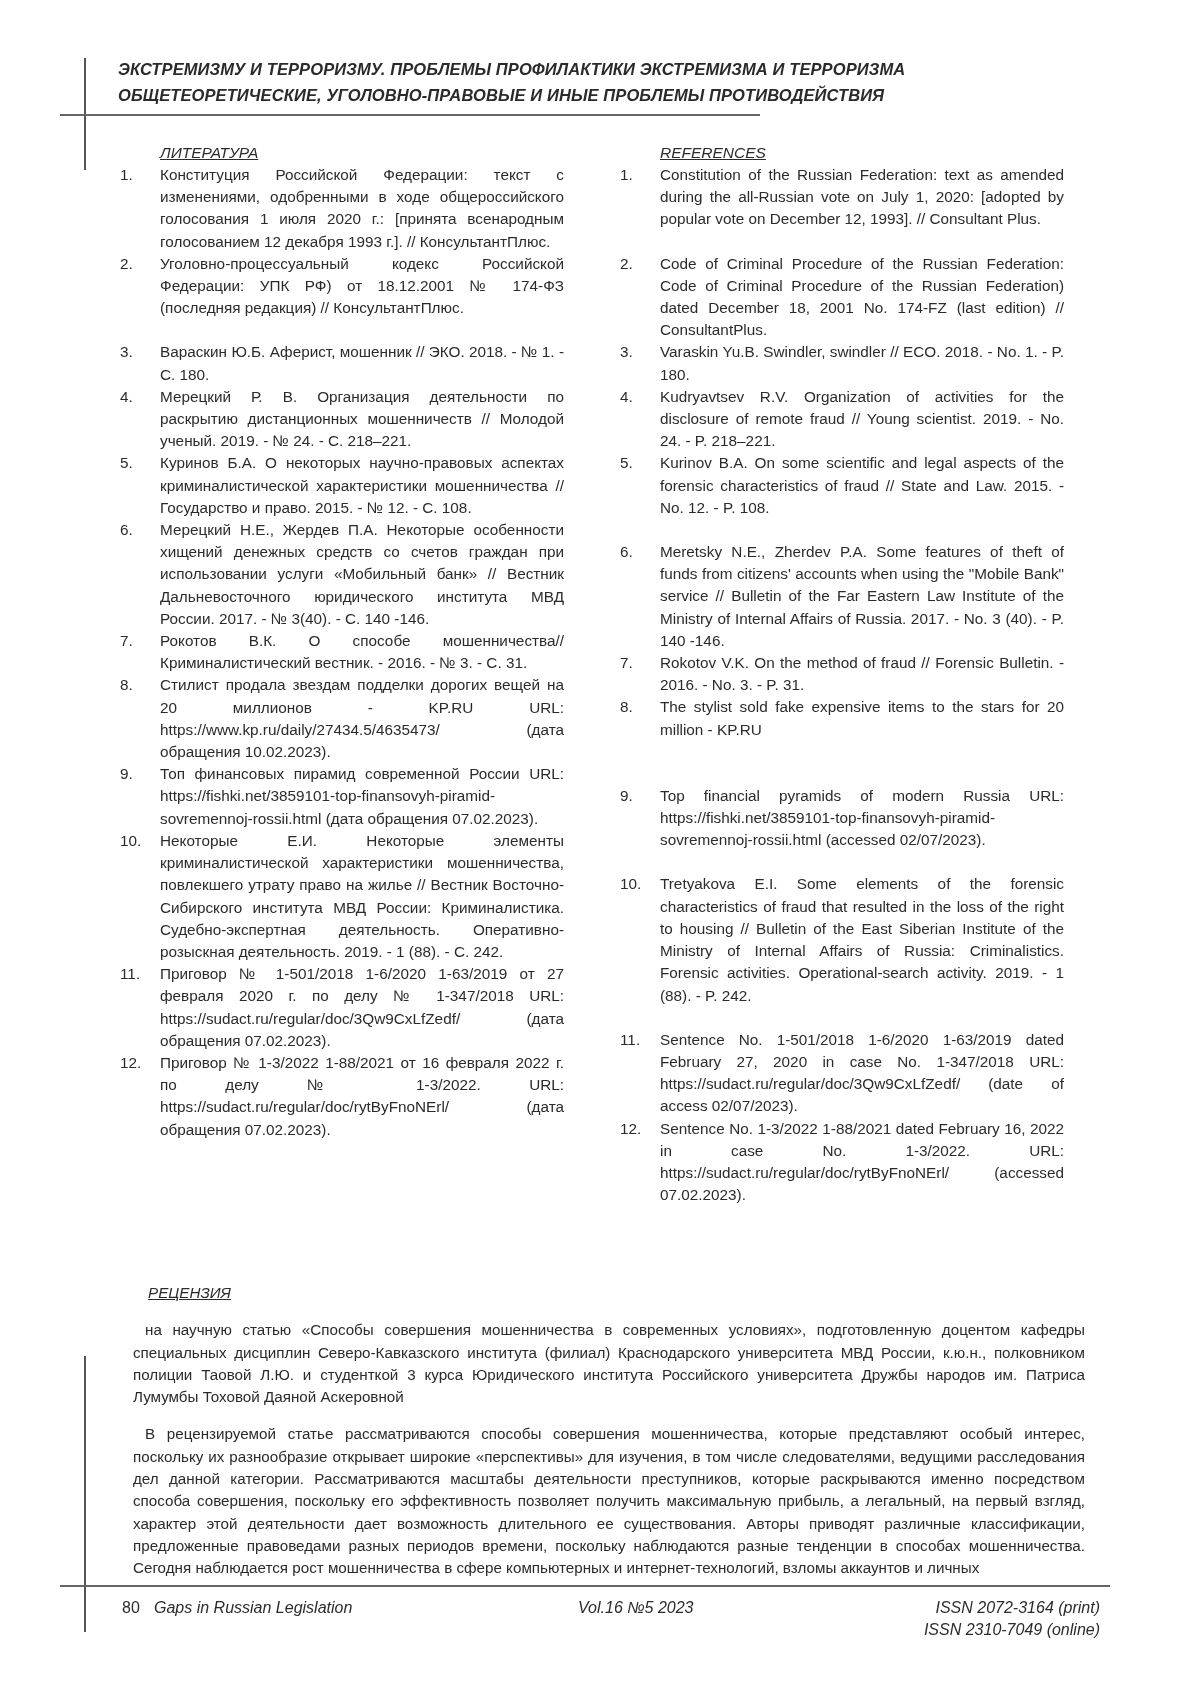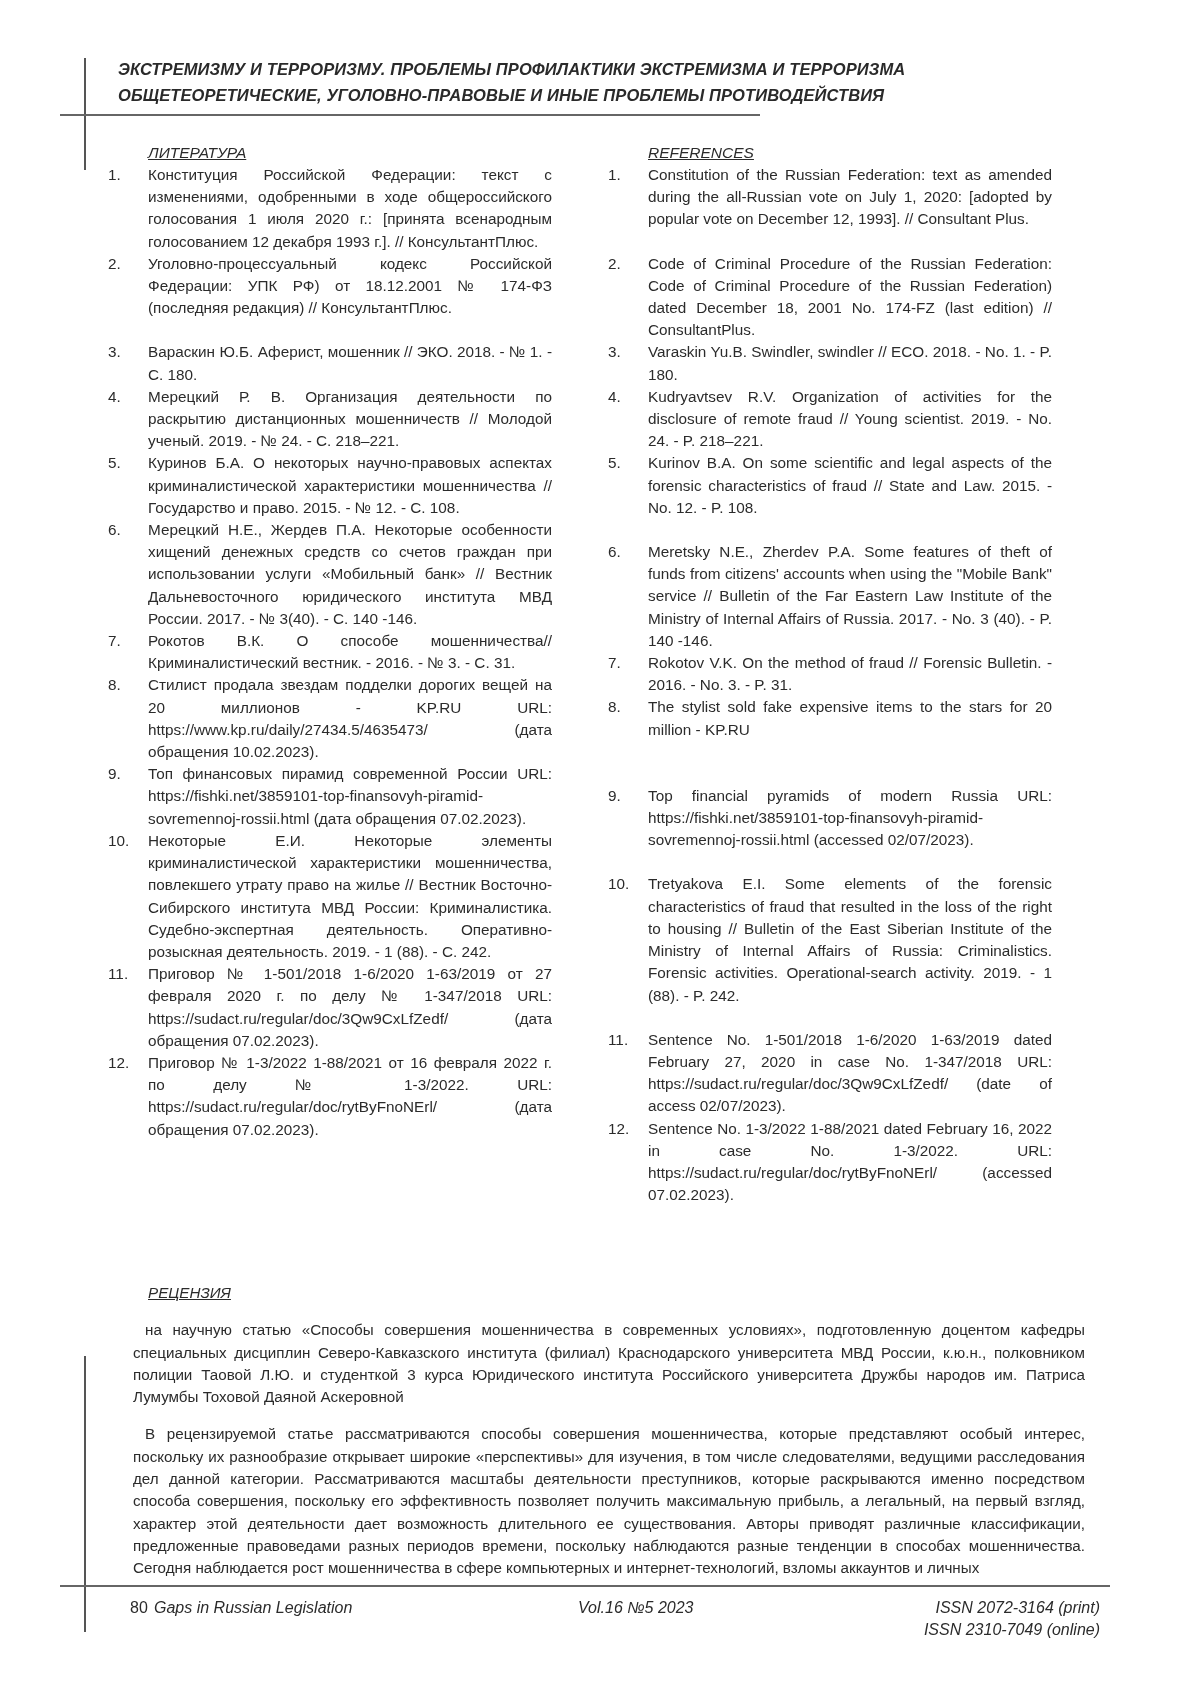--- a/index.html
+++ b/index.html
@@ -3,33 +3,33 @@
 <meta charset="utf-8">
 <style>
   html, body { margin: 0; padding: 0; background: #ffffff; }
   body { width: 1200px; height: 1697px; position: relative; overflow: hidden;
          font-family: "Liberation Sans", "DejaVu Sans", sans-serif; color: #2b2b2b; }
   .vline { position: absolute; background: #555; width: 2px; }
   .hline { position: absolute; background: #666; height: 2px; }
   .header-title { position: absolute; left: 118px; top: 56px; width: 1000px;
          font-weight: bold; font-style: italic; font-size: 16.5px; line-height: 26px;
          letter-spacing: 0.1px; color: #2a2a2a; }
-  .col { position: absolute; top: 142px; width: 444px; font-size: 15.3px; line-height: 22.2px; }
+  .col { position: absolute; top: 142px; width: 444px; font-size: 15.3px; line-height: 22.2px; margin-left: 12px; }
   .col.left { left: 108px; }
   .col.right { left: 608px; }
   .col-heading { margin-left: 40px; font-style: italic; text-decoration: underline; font-size: 15.5px; line-height: 22px; }
   .ref { display: flex; text-align: justify; }
   .ref .num { width: 40px; flex: 0 0 40px; }
   .ref .txt { flex: 1; }
   .ref .author { }
   .review { position: absolute; left: 118px; top: 1282px; width: 982px; font-size: 15.2px; line-height: 22.3px; text-align: justify; }
   .review-heading { margin-left: 30px; font-style: italic; text-decoration: underline; }
   .review p { margin: 15px; text-indent: 12px; }
   .footer { position: absolute; top: 1597px; left: 118px; width: 982px; font-size: 16px; font-style: italic; line-height: 22px; }
-  .footer .page-num { position: absolute; left: 12px; top: 0; font-style: normal; }
+  .footer .page-num { position: absolute; left: 4px; top: 0; font-style: normal; }
   .footer .journal { position: absolute; left: 36px; top: 0; }
   .footer .vol { position: absolute; left: 460px; top: 0; }
   .footer .issn { position: absolute; right: 0; top: 0; text-align: right; margin-left: 22px; }
 </style>
 </head>
 <body>
 
 <div class="vline" style="left:84px; top:58px; height:112px;"></div>
 <div class="hline" style="left:60px; top:114px; width:700px;"></div>
 <div class="vline" style="left:84px; top:1356px; height:276px;"></div>

